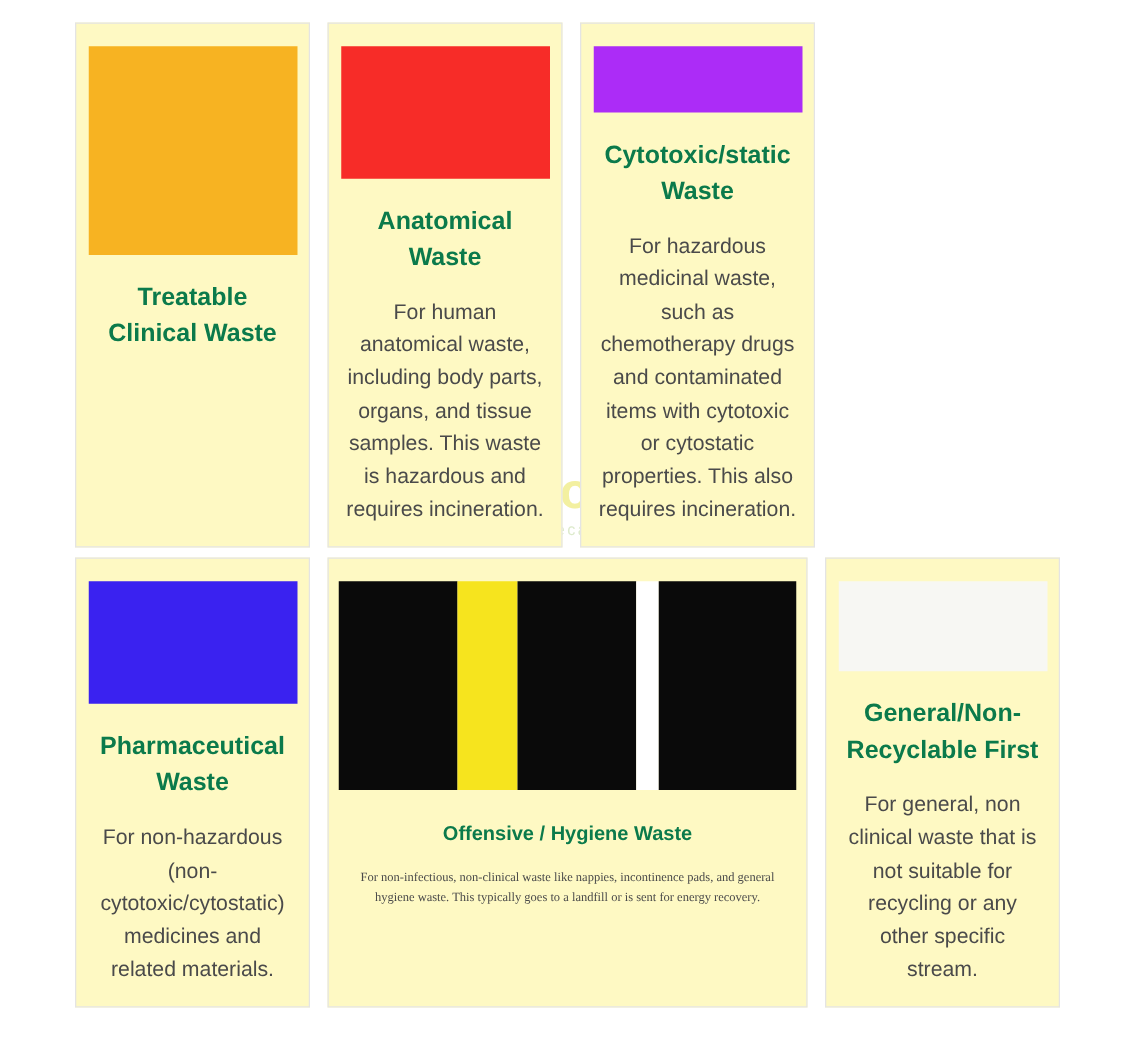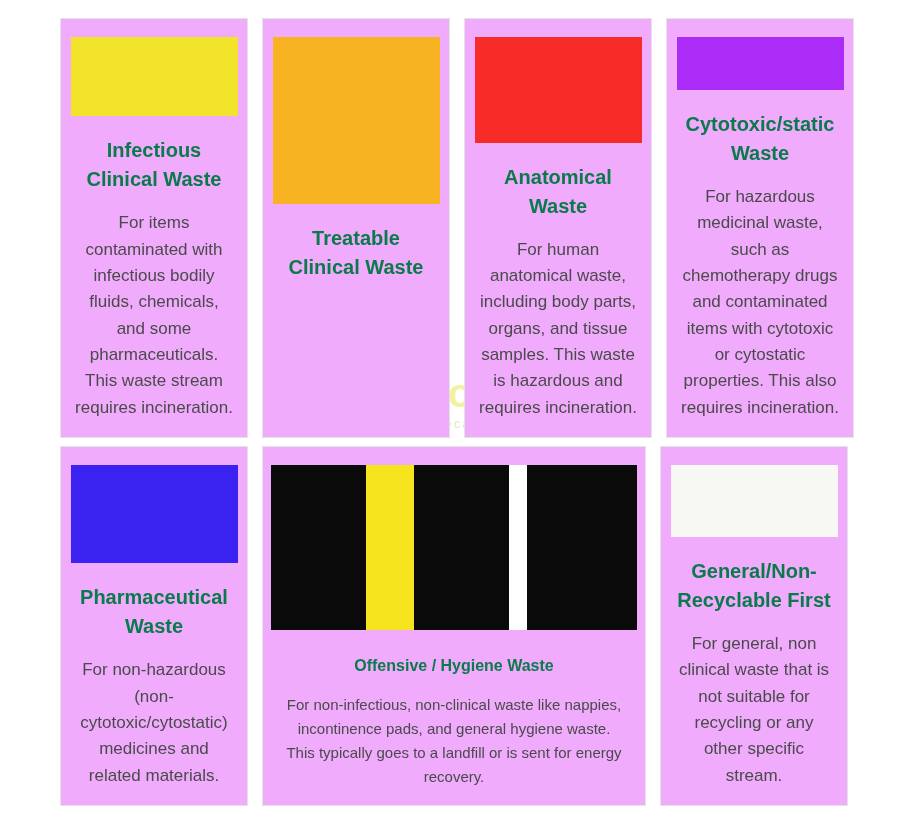--- a/index.html
+++ b/index.html
@@ -59,21 +59,21 @@
 
   .row {
     display: flex;
     align-items: stretch;
     gap: 14px;
   }
   .row.row-top { height: 420px; }
   .row.row-bottom { height: 360px; margin-top: 8px; }
 
   .card {
-    background: #f0abfc;
+    background: #fef9c3;
     border: 1px solid #e4e4e4;
     box-sizing: border-box;
     padding: 18px 14px 16px 14px;
     display: flex;
     flex-direction: column;
     align-items: center;
     position: relative;
   }
   .card.w-narrow { width: 188px; flex: 0 0 188px; }
   .card.w-wide   { width: 384px; flex: 0 0 384px; }
@@ -112,43 +112,39 @@
   }
 
   .card-desc {
     color: #4a4a4a;
     text-align: center;
     font-size: 17px;
     line-height: 1.55;
     margin-top: 8px;
   }
   .card-desc.desc-wide {
-    font-size: 15px;
+    font-size: 10px;
     line-height: 1.6;
     padding: 0 6px;
+    font-family: Liberation Serif, serif;
   }
 </style>
 </head>
 <body>
 
 <div id="watermark">
   <div class="wm-leaf"></div>
   <div class="wm-wordmark"><span class="wm-valley">valley</span><span class="wm-northern">northern</span></div>
   <div class="wm-tag">People First because we care</div>
 </div>
 
 <div class="grid">
 
   <div class="row row-top">
 
-    <div class="card w-narrow">
-      <div class="swatch" style="background:#f2e42b"></div>
-      <div class="card-title">Infectious Clinical Waste</div>
-      <div class="card-desc">For items contaminated with infectious bodily fluids, chemicals, and some pharmaceuticals. This waste stream requires incineration.</div>
-    </div>
 
     <div class="card w-narrow">
       <div class="swatch" style="background:#f7b322"></div>
       <div class="card-title">Treatable Clinical Waste</div>
     </div>
 
     <div class="card w-narrow">
       <div class="swatch" style="background:#f72c28"></div>
       <div class="card-title">Anatomical Waste</div>
       <div class="card-desc">For human anatomical waste, including body parts, organs, and tissue samples. This waste is hazardous and requires incineration.</div>

